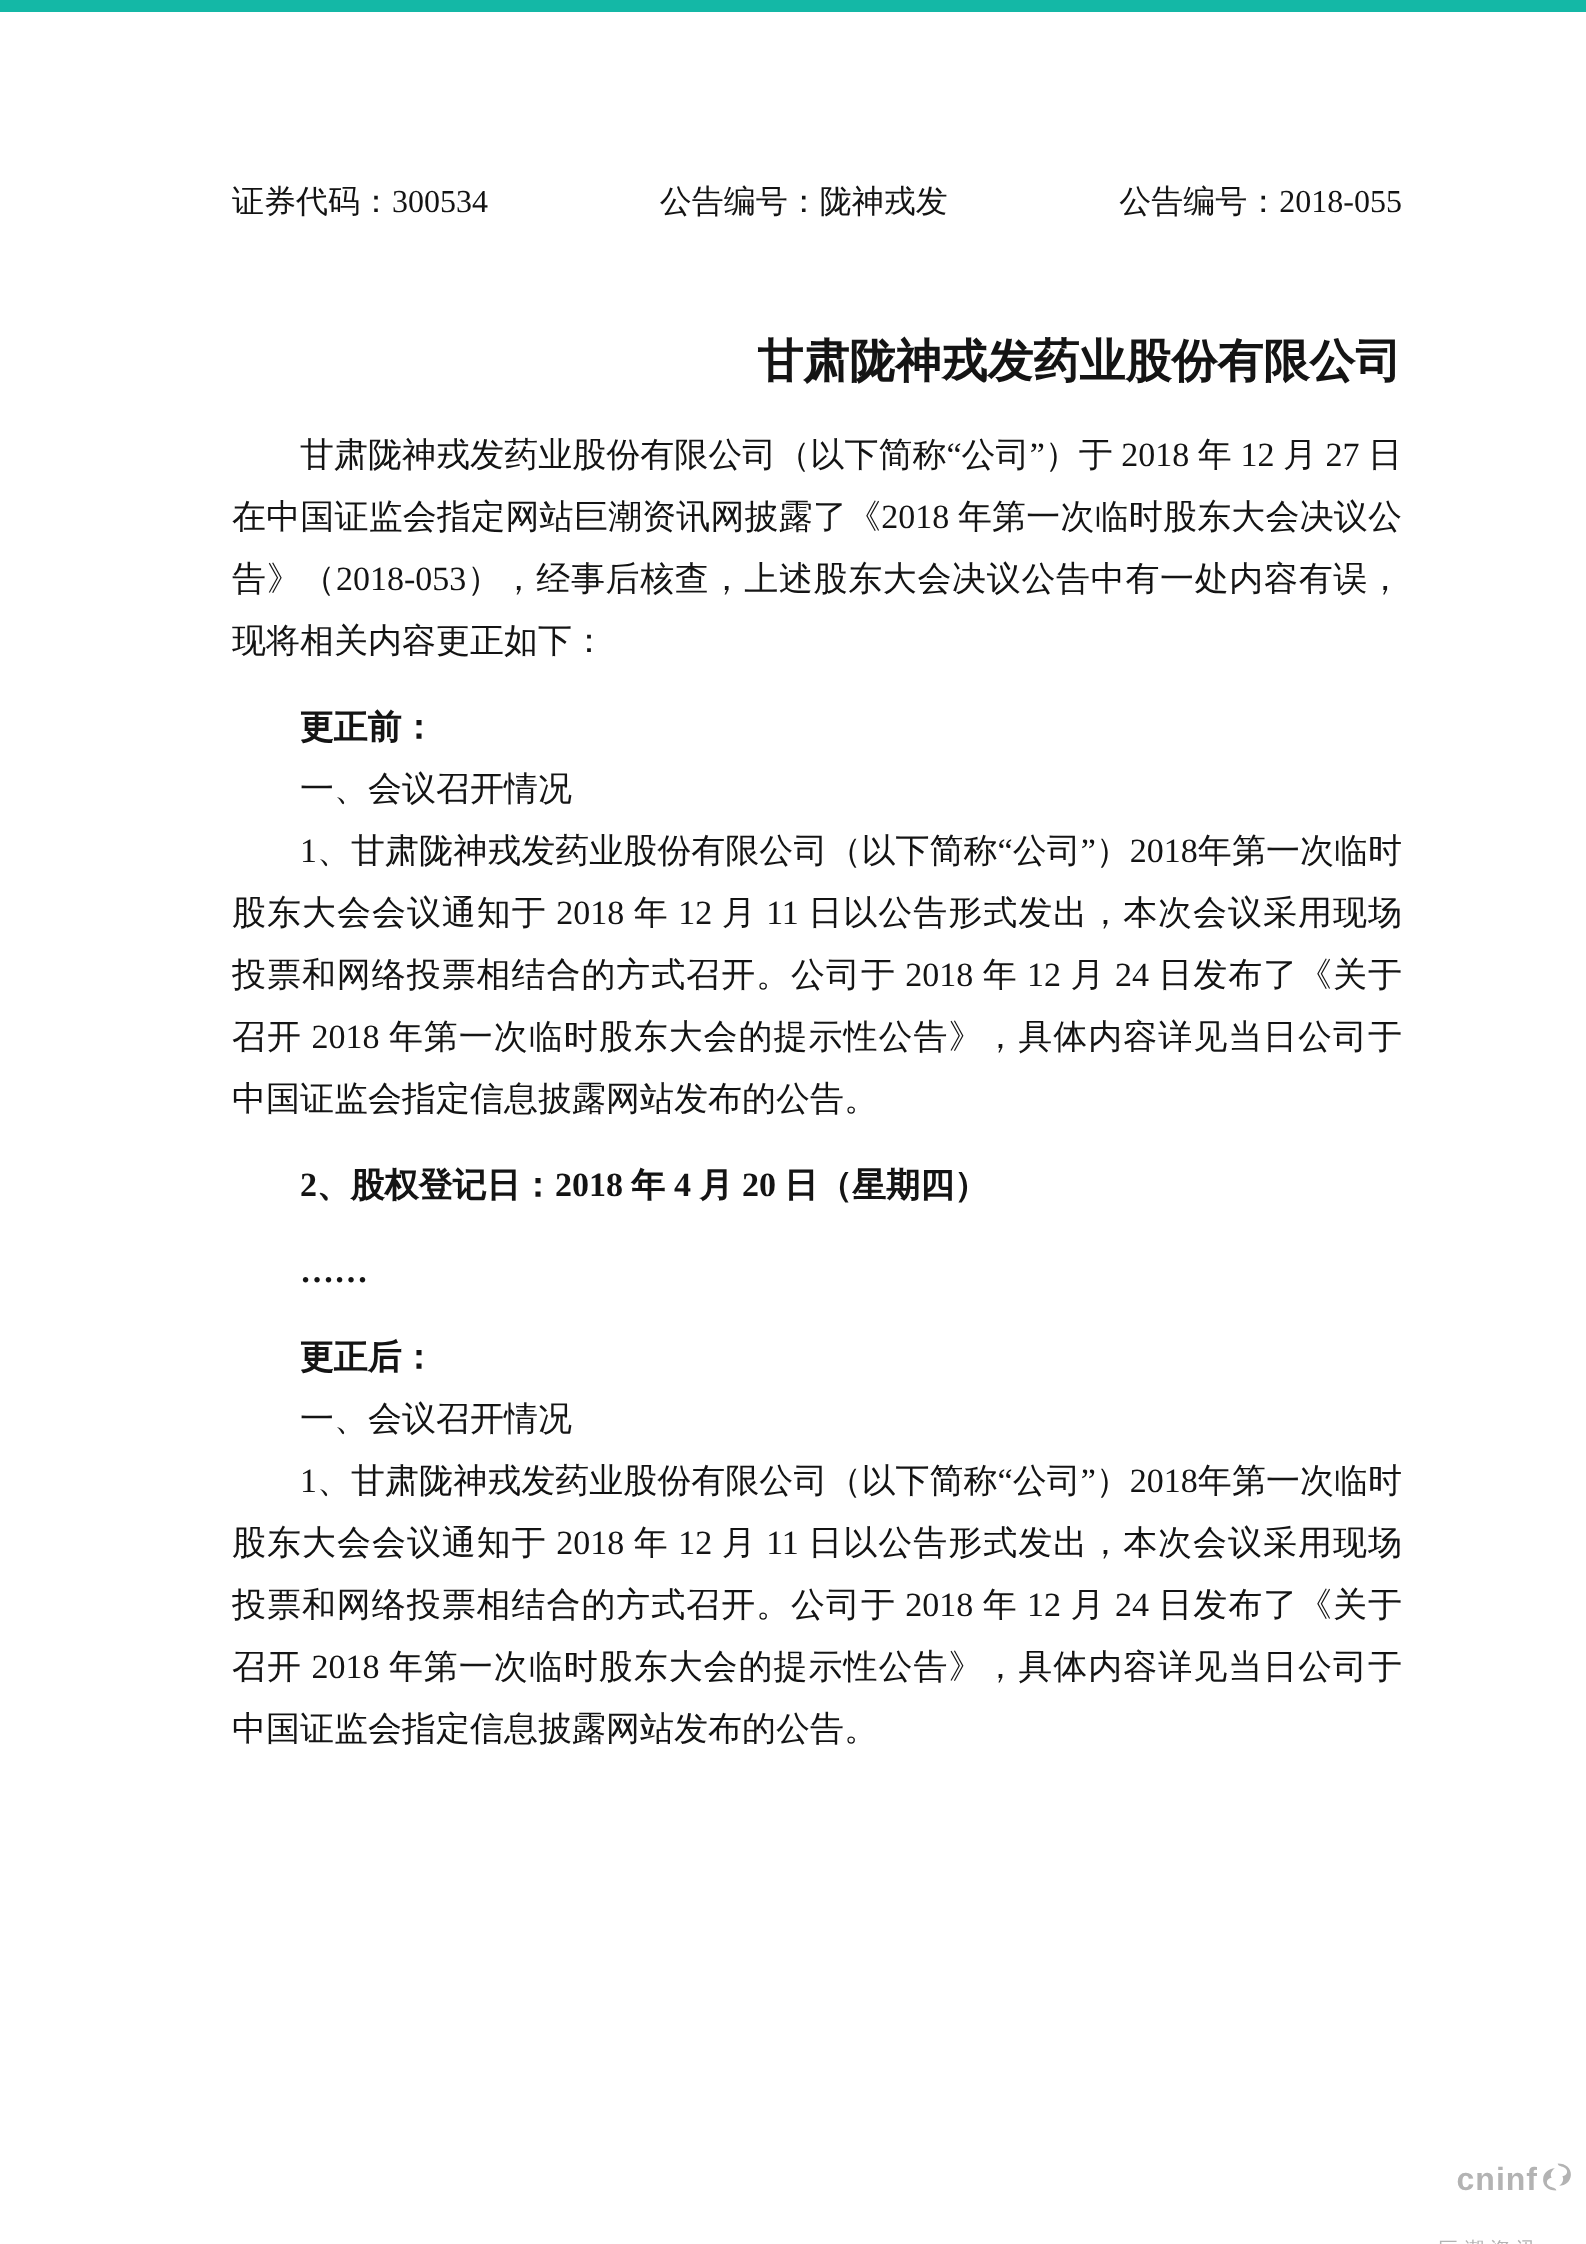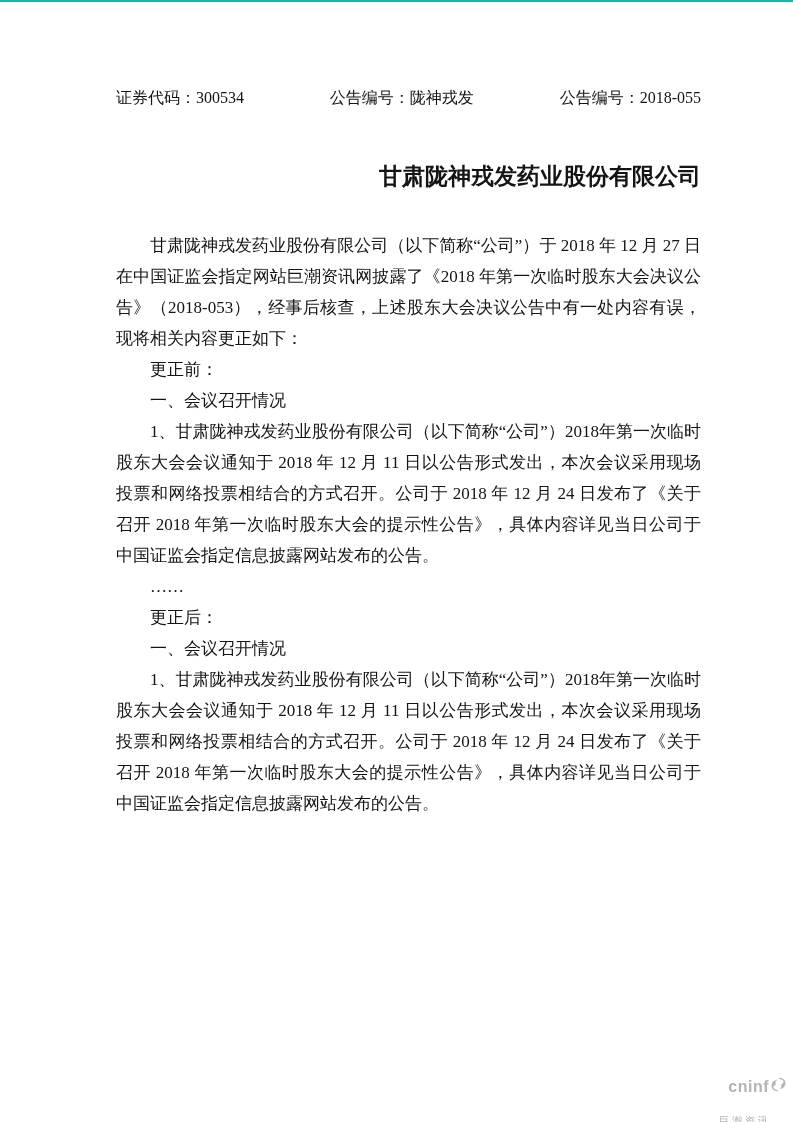--- a/index.html
+++ b/index.html
@@ -5,21 +5,21 @@
   html, body { margin: 0; padding: 0; background: #ffffff; }
   .page {
     position: relative;
     width: 793px;
     height: 1122px;
     background: #ffffff;
     color: #141414;
     font-family: "Liberation Serif", "DejaVu Serif", serif;
     overflow: hidden;
     box-sizing: border-box;
-    border-top: 2px solid #14b8a6;
+    border-top: 6px solid #14b8a6;
   }
   .content {
     padding: 85px 92px 0 116px;
   }
   .doc-header {
     display: flex;
     justify-content: space-between;
     font-size: 16px;
     line-height: 21px;
     white-space: nowrap;
@@ -39,22 +39,22 @@
     text-indent: 2em;
     text-align: justify;
   }
   .para {
     margin: 0;
     font-size: 17px;
     line-height: 31px;
     text-indent: 2em;
     text-align: justify;
   }
-  .intro { margin-top: 31px; }
-  .bold { font-weight: normal; }
+  .intro { margin-top: 9px; }
+  .bold { font-weight: bold; margin-top: 12px; }
   .footer-logo {
     position: absolute;
     top: 1074px;
     right: 4px;
     width: 94px;
     color: #b3b3b3;
     font-family: Liberation Sans, sans-serif;
     text-align: center;
     line-height: 1.1;
   }
@@ -98,20 +98,21 @@
     <div class="doc-title">
       <div>甘肃陇神戎发药业股份有限公司</div>
     </div>
 
 
     <p class="para intro">甘肃陇神戎发药业股份有限公司（以下简称“公司”）于 2018 年 12 月 27 日在中国证监会指定网站巨潮资讯网披露了《2018 年第一次临时股东大会决议公告》（2018-053），经事后核查，上述股东大会决议公告中有一处内容有误，现将相关内容更正如下：</p>
 
     <p class="para bold">更正前：</p>
     <p class="para">一、会议召开情况</p>
     <p class="para">1、甘肃陇神戎发药业股份有限公司（以下简称“公司”）2018年第一次临时股东大会会议通知于 2018 年 12 月 11 日以公告形式发出，本次会议采用现场投票和网络投票相结合的方式召开。公司于 2018 年 12 月 24 日发布了《关于召开 2018 年第一次临时股东大会的提示性公告》，具体内容详见当日公司于中国证监会指定信息披露网站发布的公告。</p>
+    <p class="para bold">2、股权登记日：2018 年 4 月 20 日（星期四）</p>
     <p class="para bold">……</p>
 
     <p class="para bold">更正后：</p>
     <p class="para">一、会议召开情况</p>
     <p class="para">1、甘肃陇神戎发药业股份有限公司（以下简称“公司”）2018年第一次临时股东大会会议通知于 2018 年 12 月 11 日以公告形式发出，本次会议采用现场投票和网络投票相结合的方式召开。公司于 2018 年 12 月 24 日发布了《关于召开 2018 年第一次临时股东大会的提示性公告》，具体内容详见当日公司于中国证监会指定信息披露网站发布的公告。</p>
 
   </div>
 
   <div class="footer-logo">
     <div class="logo-row">

